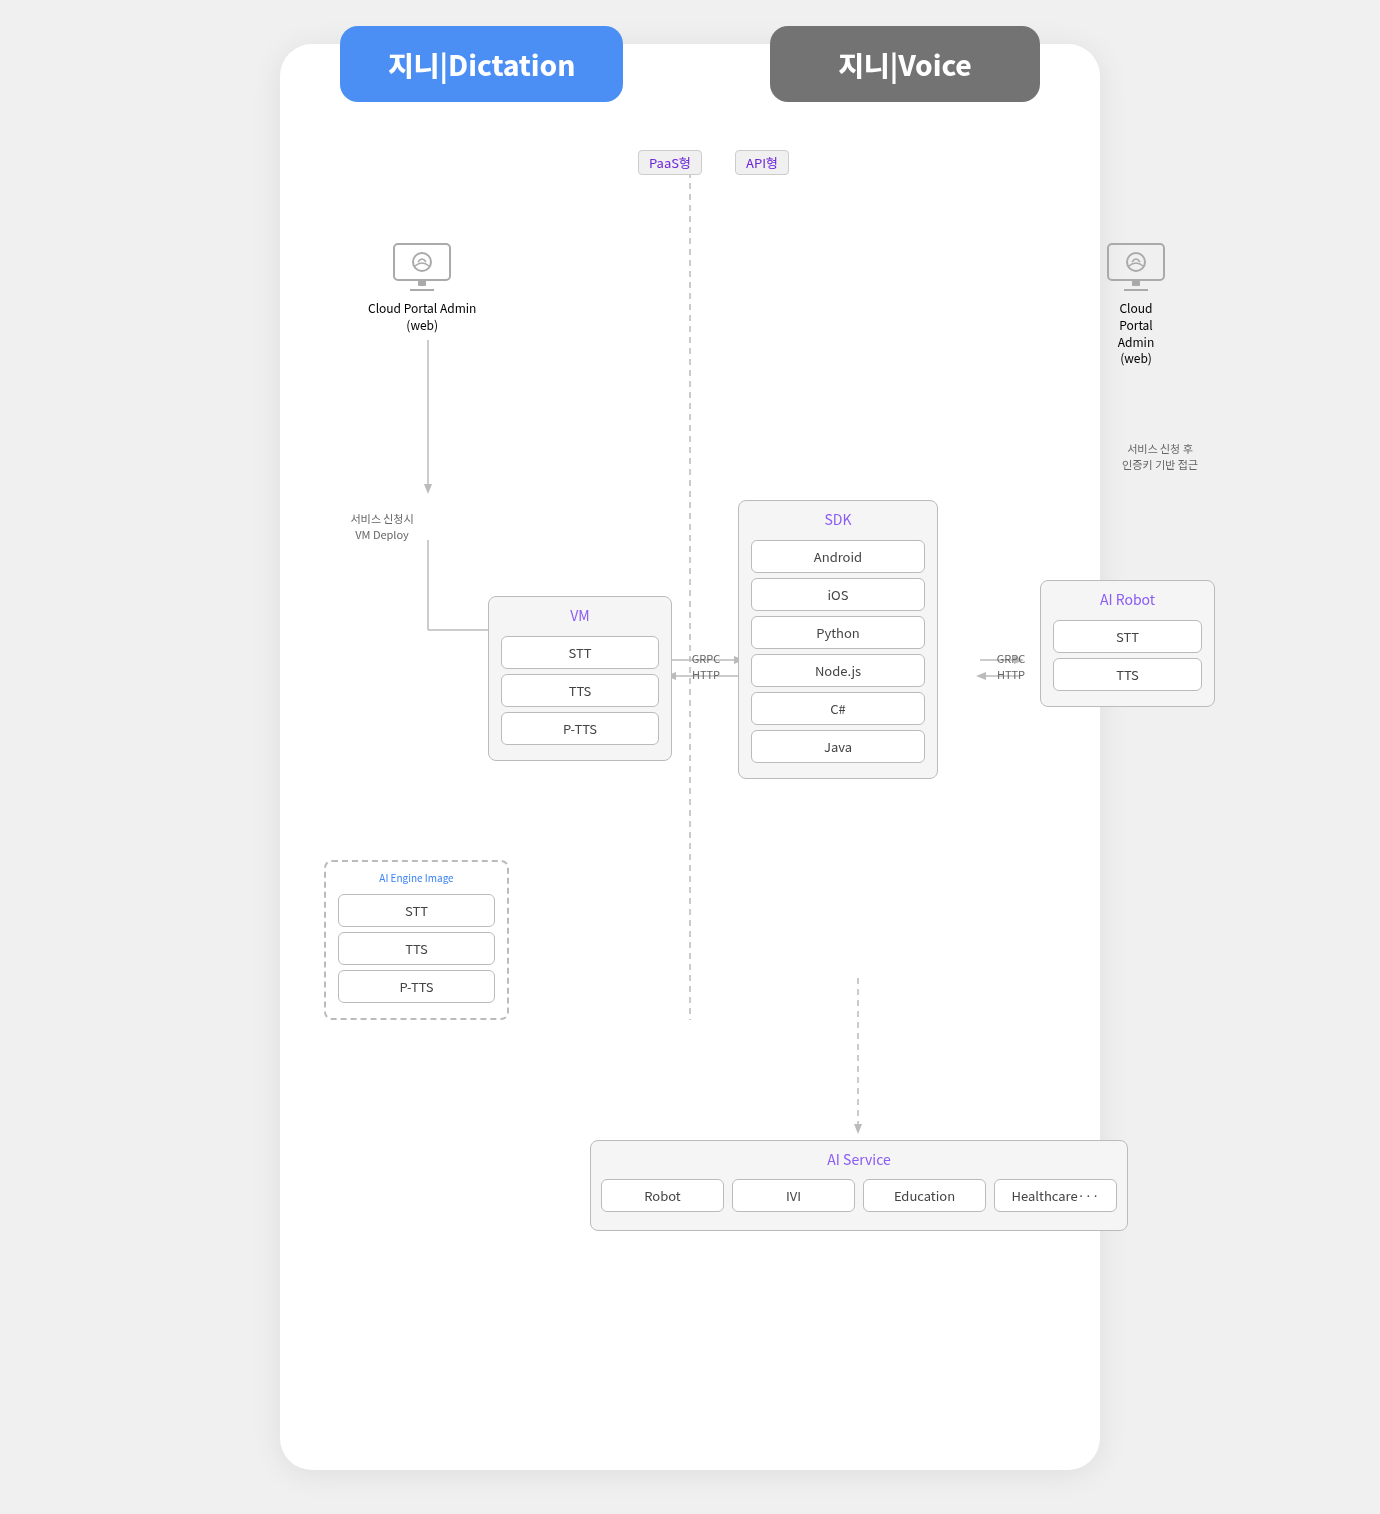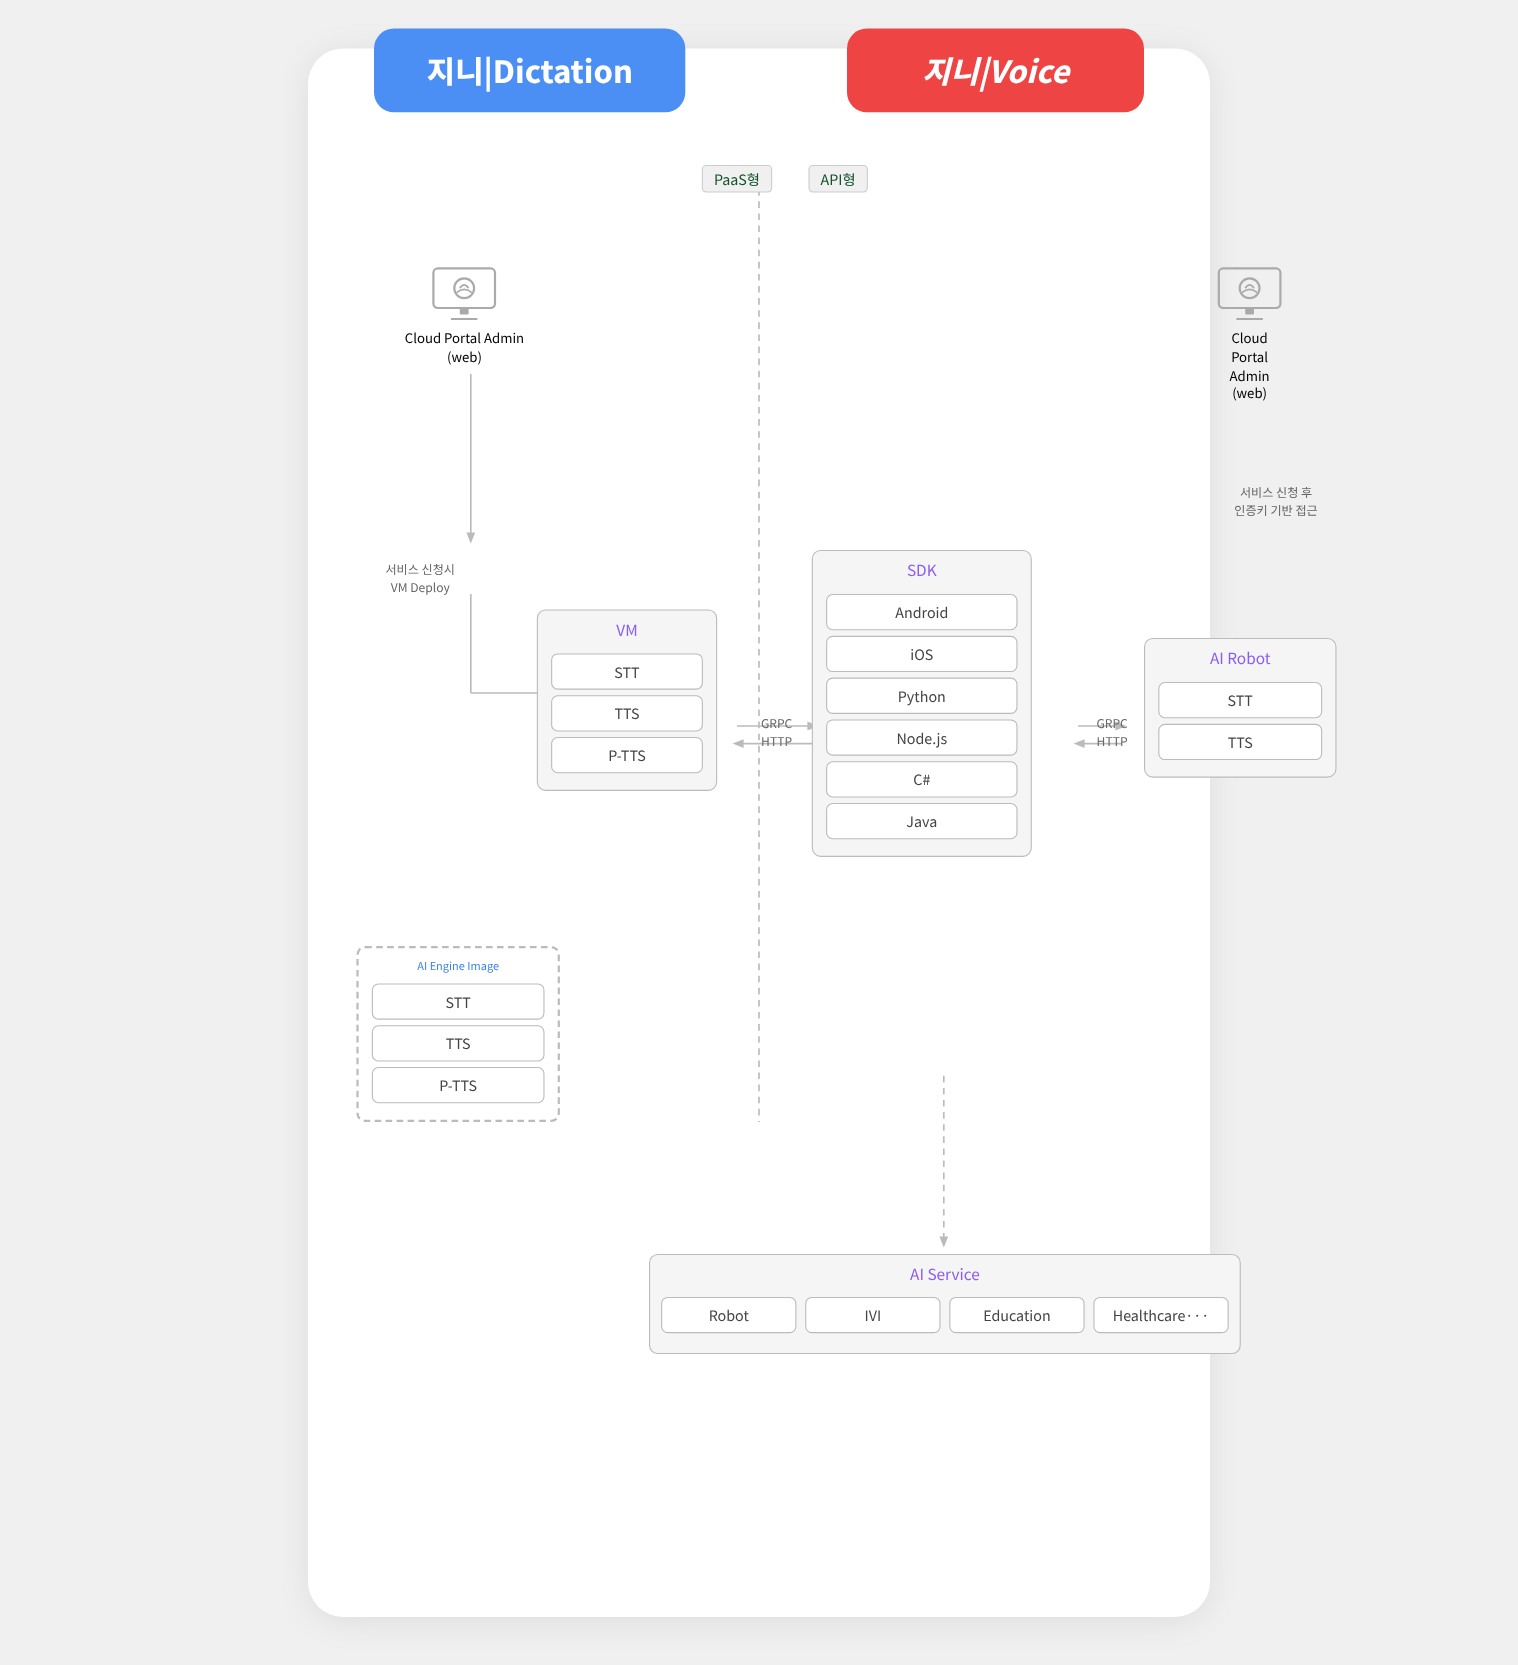--- a/index.html
+++ b/index.html
@@ -24,38 +24,38 @@
       padding: 18px 48px;
       font-size: 28px;
       font-weight: 800;
       color: #fff;
       display: flex;
       align-items: center;
       justify-content: center;
       min-width: 270px;
     }
     .badge-blue { background: #4B8FF5; }
-    .badge-purple { background: #ef4444; font-style: italic; }
+    .badge-purple { background: #737373; }
 
     
     .diagram {
       position: relative;
       width: 820px;
       height: 1300px;
     }
 
     
     .type-label {
       position: absolute;
       background: #f0f0f0;
       border: 1px solid #ccc;
       border-radius: 4px;
       padding: 2px 10px;
       font-size: 13px;
-      color: #14532d;
+      color: #6d28d9;
     }
 
     
     .box {
       position: absolute;
       background: #f5f5f5;
       border: 1.5px solid #bbb;
       border-radius: 8px;
     }
     .box-title {
@@ -174,21 +174,21 @@
         <path d="M28 22 Q32 16 36 22" stroke="#aaa" stroke-width="1.5" fill="none"></path>
         <path d="M25 26 Q32 20 39 26" stroke="#aaa" stroke-width="1.5" fill="none"></path>
         <rect x="28" y="40" width="8" height="6" fill="#aaa" rx="1"></rect>
         <line x1="20" y1="50" x2="44" y2="50" stroke="#aaa" stroke-width="2"></line>
       </svg>
       <div class="monitor-label">Cloud Portal Admin<br>(web)</div>
     </div>
 
     <div class="arrow-label" style="left:52px; top:390px; width:100px;">서비스 신청시<br>VM Deploy</div>
 
-    <div class="box" style="left:208px; top:434px; width:164px;">
+    <div class="box" style="left:208px; top:476px; width:184px;">
       <div class="box-title">VM</div>
       <div class="inner-box">STT</div>
       <div class="inner-box">TTS</div>
       <div class="inner-box">P-TTS</div>
       <div style="height:10px;"></div>
     </div>
 
     <div class="arrow-label" style="left:395px; top:530px; width:62px;">GRPC<br>HTTP</div>
 
     <div class="box" style="left:458px; top:380px; width:200px;">

